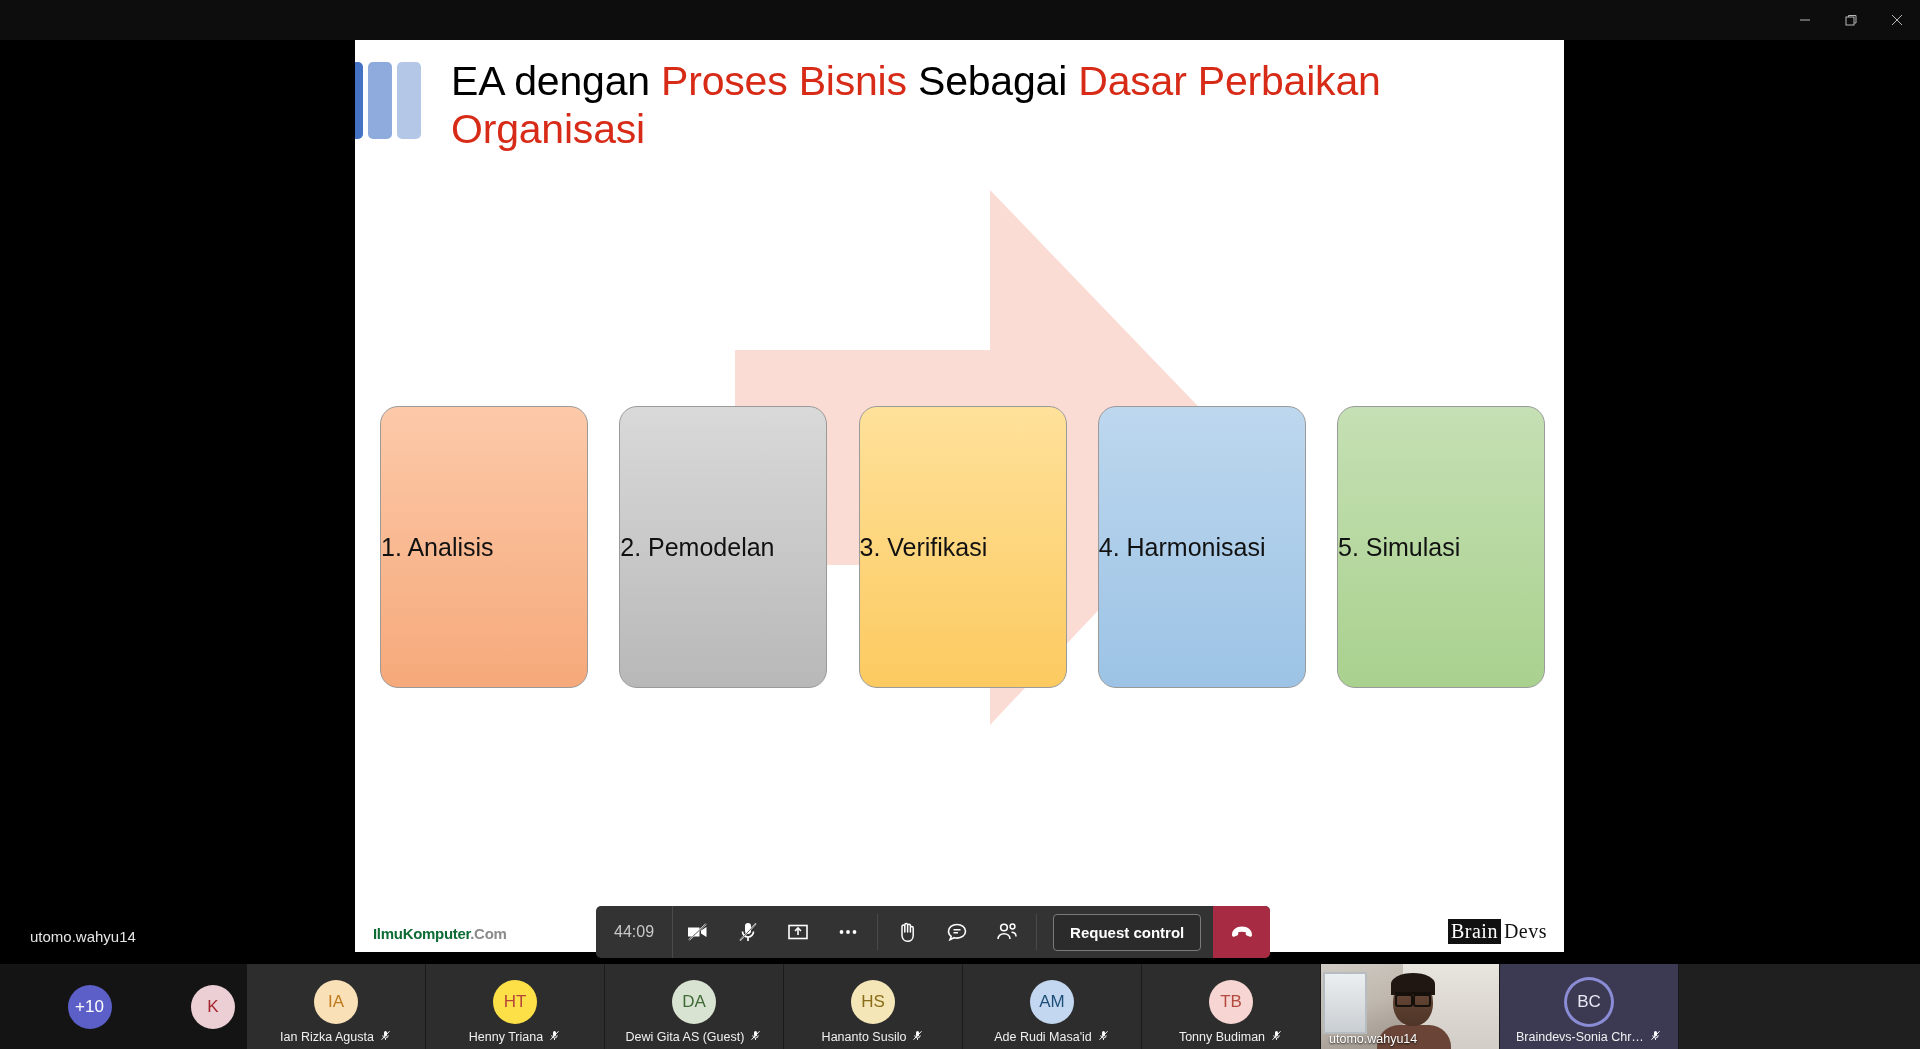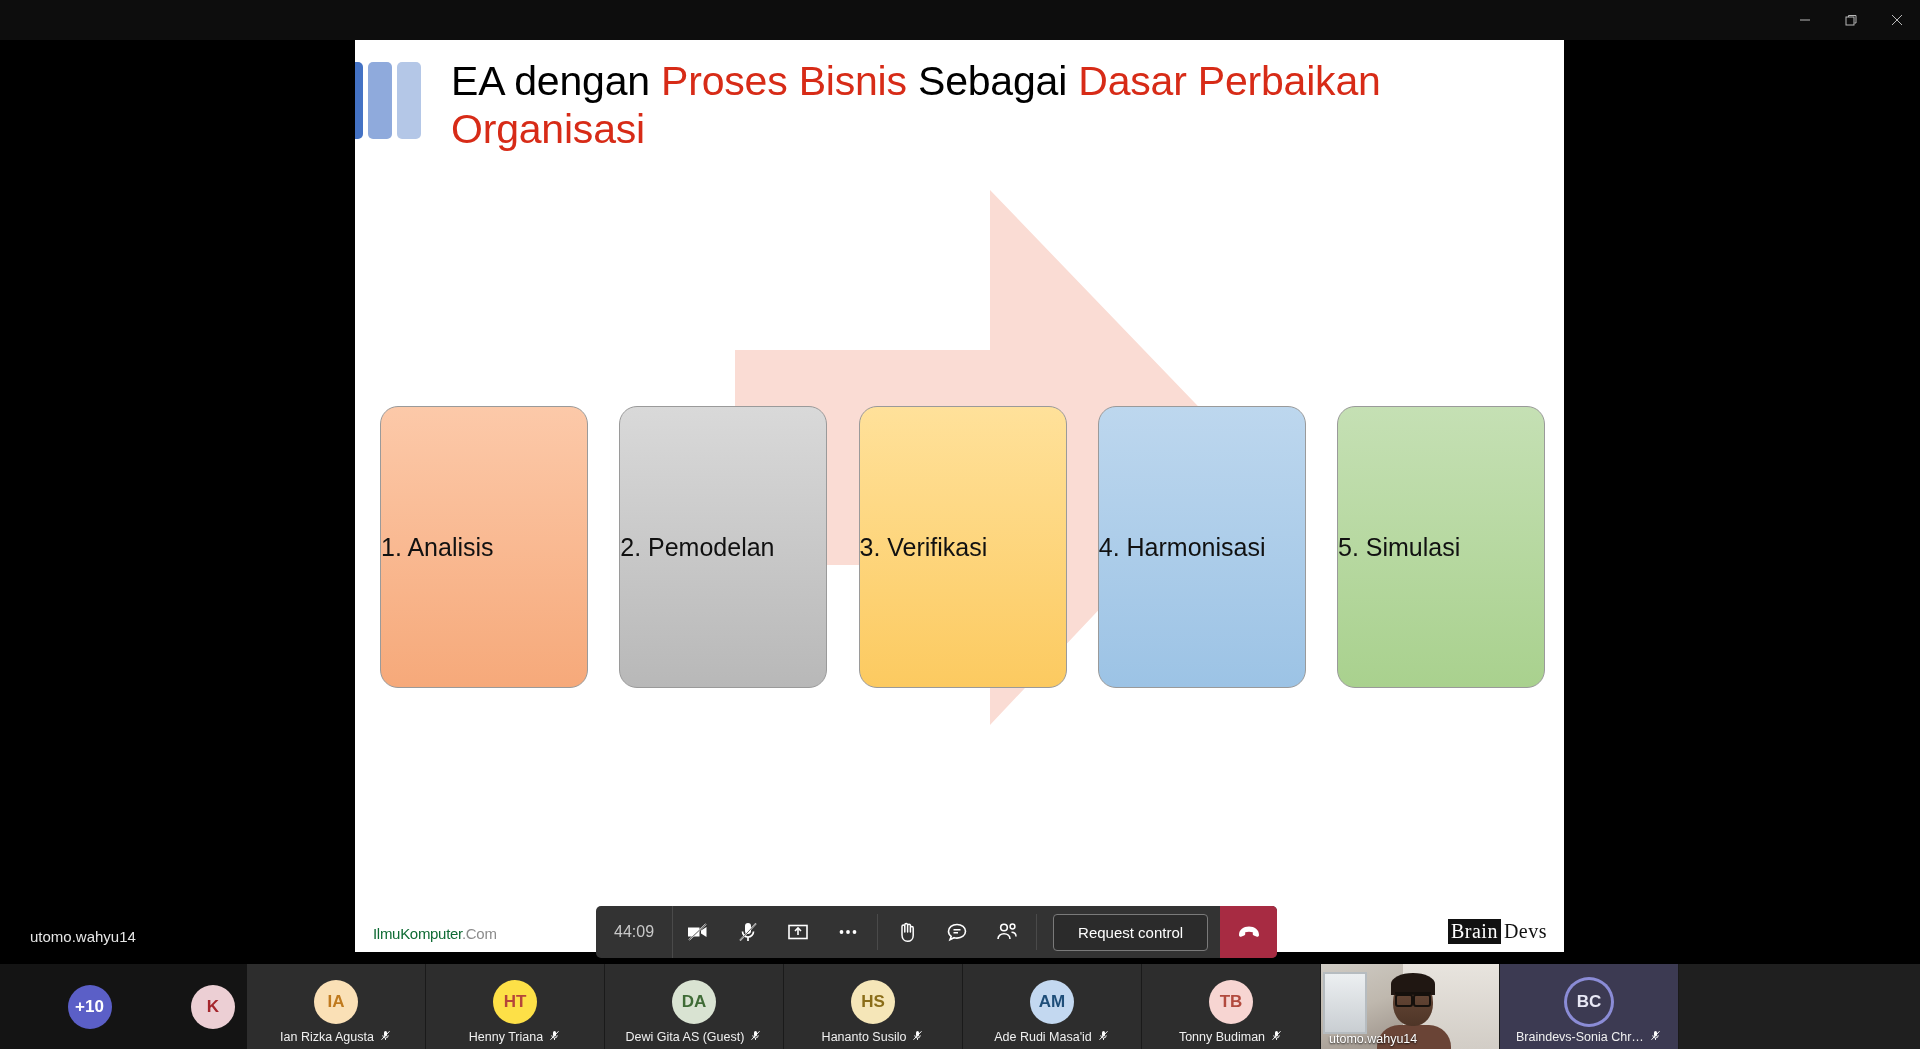--- a/index.html
+++ b/index.html
@@ -56,21 +56,21 @@
   .pbox{
     width:208px; height:282px; border-radius:18px;
     border:1px solid #9a9a9a;
     display:flex; align-items:center; justify-content:flex-start;
     font-size:25px; color:#111; text-align:center;
   }
 
   
   .ik{
     position:absolute; left:18px; bottom:10px;
-    font-size:15px; font-weight:normal; color:#0f6b34; letter-spacing:-0.3px;
+    font-size:15px; font-weight:bold; color:#0f6b34; letter-spacing:-0.3px;
   }
   .ik span{ color:#8b8b8b; }
   .pagenum{
     position:absolute; left:0; right:0; bottom:11px; text-align:center;
     font-size:14px; color:#7ba7d7;
   }
   .bdlogo{
     position:absolute; right:14px; bottom:8px; display:flex; align-items:center;
     font-size:20px; line-height:1; letter-spacing:0.5px;
   }
@@ -96,21 +96,21 @@
   }
   .ctrl-group{ display:flex; align-items:center; }
   .ctrl-btn{
     width:50px; height:52px; display:flex; align-items:center; justify-content:center;
     color:#ffffff;
   }
   .ctrl-sep{ width:1px; background:#4a4a4a; margin:8px 4px; }
   .req-wrap{ display:flex; align-items:center; padding:0 12px; }
   .req-btn{
     border:1px solid #7a7a7a; border-radius:4px; background:#2b2b2b;
-    color:#fff; font-size:15px; font-weight:normal; padding:9px 24px;
+    color:#fff; font-size:15px; font-weight:bold; padding:9px 16px;
     white-space:nowrap;
   }
   .hangup{
     width:57px; background:#a72b42; display:flex; align-items:center; justify-content:center;
     color:#fff;
   }
 
   
   .filmstrip{
     position:absolute; left:0; top:964px; width:1920px; height:85px;
@@ -118,21 +118,21 @@
   }
   .tile{
     position:relative; width:179px; height:85px;
     background:#2d2d2d; border-right:1px solid #1a1a1a;
     display:flex; align-items:center; justify-content:center;
   }
   .tile.dark{ background:#141414; border-right:none; }
   .avatar{
     width:44px; height:44px; border-radius:50%;
     display:flex; align-items:center; justify-content:center;
-    font-size:17px; font-weight:700;
+    font-size:17px; font-weight:400;
     margin-bottom:10px;
   }
   .avatar.ring{ box-shadow:0 0 0 3px #8b8cd6; }
   .tilename{
     position:absolute; left:0; right:0; bottom:4px;
     display:flex; align-items:center; justify-content:center; gap:5px;
     color:#f0f0f0; font-size:12.5px; white-space:nowrap;
   }
   .tilename .nm{ overflow:hidden; text-overflow:ellipsis; max-width:128px; }
   .micoff{ flex:0 0 auto; }

